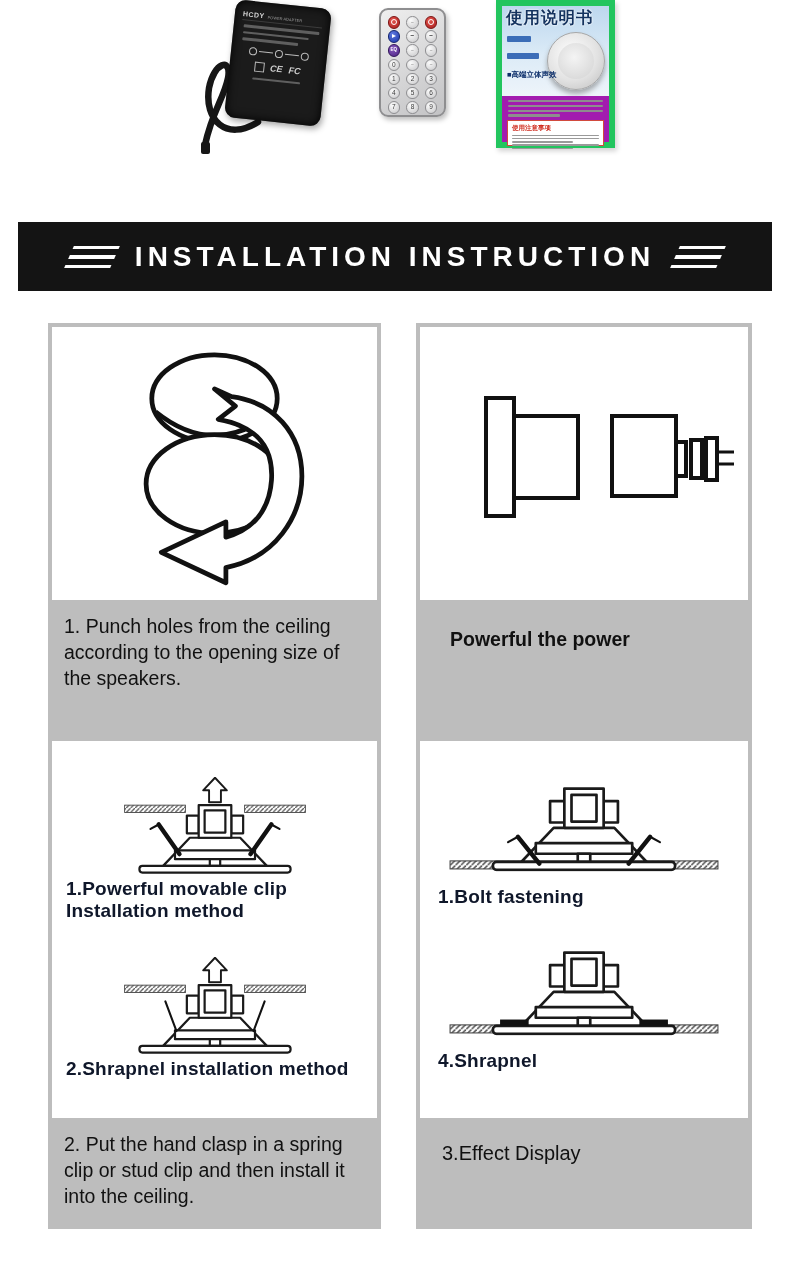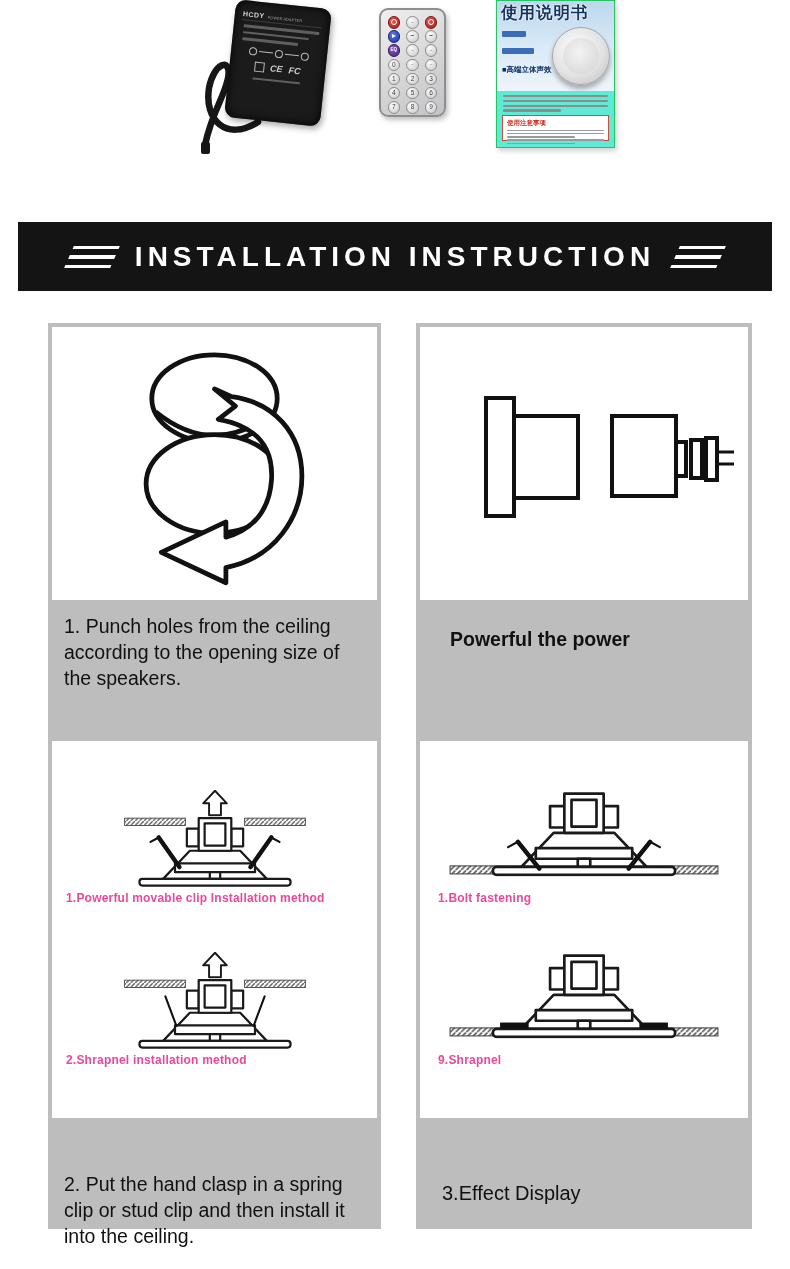--- a/index.html
+++ b/index.html
@@ -37,22 +37,22 @@
         font-size:6.5px;color:#3a3a3a;line-height:1;}
   .rbtn.red{background:radial-gradient(circle at 35% 30%,#e4574f,#a81d1d);border-color:#7c1414;}
   .rbtn.blue{background:radial-gradient(circle at 35% 30%,#5f7ae0,#1c35a8);border-color:#14256f;}
   .rbtn.purple{background:radial-gradient(circle at 35% 30%,#8a5cc0,#4c2484);border-color:#33175c;color:#fff;font-size:4.5px;font-weight:bold;}
   .rbtn.red::after{content:"";width:4px;height:4px;border:1px solid #fff;border-radius:50%;}
   .rbtn.blue::after{content:"";width:0;height:0;border-left:4px solid #fff;border-top:2.5px solid transparent;border-bottom:2.5px solid transparent;}
   .rbtn .dash{font-weight:bold;color:#2c2c2c;}
   .rbtn .dash.faint{opacity:.45;font-size:5px;}
 
   
-  .manual{position:absolute;left:496px;top:0;width:119px;height:148px;background:#5eead4;
-          border:1px solid #22c55e;box-shadow:2px 3px 5px rgba(0,0,0,.18);box-sizing:border-box;}
+  .manual{position:absolute;left:496px;top:0;width:119px;height:148px;background:#a21caf;
+          border:6px solid #22c55e;box-shadow:2px 3px 5px rgba(0,0,0,.18);box-sizing:border-box;}
   .mtop{position:relative;height:90px;background:linear-gradient(180deg,#bcd7ee 0%,#dcebf7 55%,#eef4fa 100%);overflow:hidden;}
   .mtitle{position:relative;z-index:3;font-size:16.5px;font-weight:bold;color:#14335f;letter-spacing:1px;
           padding:1px 0 0 4px;text-shadow:0 0 2px #fff,0 0 2px #fff;}
   .mspeaker{position:absolute;z-index:2;right:4px;top:26px;width:56px;height:56px;border-radius:50%;
             background:radial-gradient(circle at 42% 38%,#ffffff,#e2e2e2 55%,#bdbdbd);border:1px solid #a8a8a8;
             box-shadow:0 4px 5px rgba(80,80,80,.45);}
   .mspeaker::after{content:"";position:absolute;left:10px;top:10px;right:10px;bottom:10px;border-radius:50%;
             background:radial-gradient(circle at 45% 40%,#f4f4f4,#d2d2d2);}
   .mbul{position:absolute;z-index:3;left:5px;display:flex;align-items:center;gap:2px;}
   .mbul .bar{height:6px;background:#2a5fb0;opacity:.9;border-radius:1px;}
@@ -76,25 +76,25 @@
 
   
   .cols{position:absolute;left:48px;top:323px;display:flex;gap:35px;}
   .col{width:333px;height:906px;background:#bdbdbd;padding:4px;box-sizing:border-box;}
   .col.rcol{width:336px;}
   .wbox{background:#fff;width:100%;box-sizing:border-box;display:flex;flex-direction:column;align-items:center;justify-content:center;}
   .wbox.top{height:273px;}
   .wbox.methods{height:377px;justify-content:space-evenly;padding:4px 0;}
   .caption{color:#111;font-size:19.5px;line-height:1.34;padding:13px 12px 0 12px;box-sizing:border-box;}
   .caption.c1{height:141px;}
-  .caption.c2{height:107px;margin-top:40px;}
+  .caption.c2{height:107px;}
   .caption.bold{font-weight:bold;padding-top:26px;padding-left:30px;}
   .caption.fx{padding-top:22px;padding-left:22px;font-size:20px;}
   .mrow{width:100%;display:flex;flex-direction:column;align-items:center;}
-  .mlabel{align-self:flex-start;font-weight:bold;font-size:12px;color:#ec4899;margin:1px 0 2px 14px;letter-spacing:.2px;}
+  .mlabel{align-self:flex-start;font-weight:bold;font-size:19px;color:#0f172a;margin:1px 0 2px 14px;letter-spacing:.2px;}
   .rcol .mlabel{margin-left:18px;}
   .dsvg{display:block;}
 </style>
 </head>
 <body>
 
 <svg class="defs" aria-hidden="true">
   <defs>
     <pattern id="hatch" width="6" height="6" patternUnits="userSpaceOnUse">
       <rect width="6" height="6" fill="#fff"></rect>
@@ -316,20 +316,20 @@
         </div>
         <div class="mrow">
           <svg class="dsvg" width="304" height="100" viewBox="0 0 300 112">
             <rect x="0" y="85" width="300" height="9" fill="url(#hatch)" stroke="#444" stroke-width="1.2"></rect>
             <use href="#spk" x="40" y="2" width="220" height="95"></use>
             <g fill="#111">
               <rect x="56" y="79" width="32" height="7"></rect>
               <rect x="212" y="79" width="32" height="7"></rect>
             </g>
           </svg>
-          <div class="mlabel">9.Shrapnel</div>
+          <div class="mlabel">4.Shrapnel</div>
         </div>
       </div>
 
       <div class="caption c2 fx">3.Effect Display</div>
     </div>
   </div>
 </div>
 
 </body></html>

